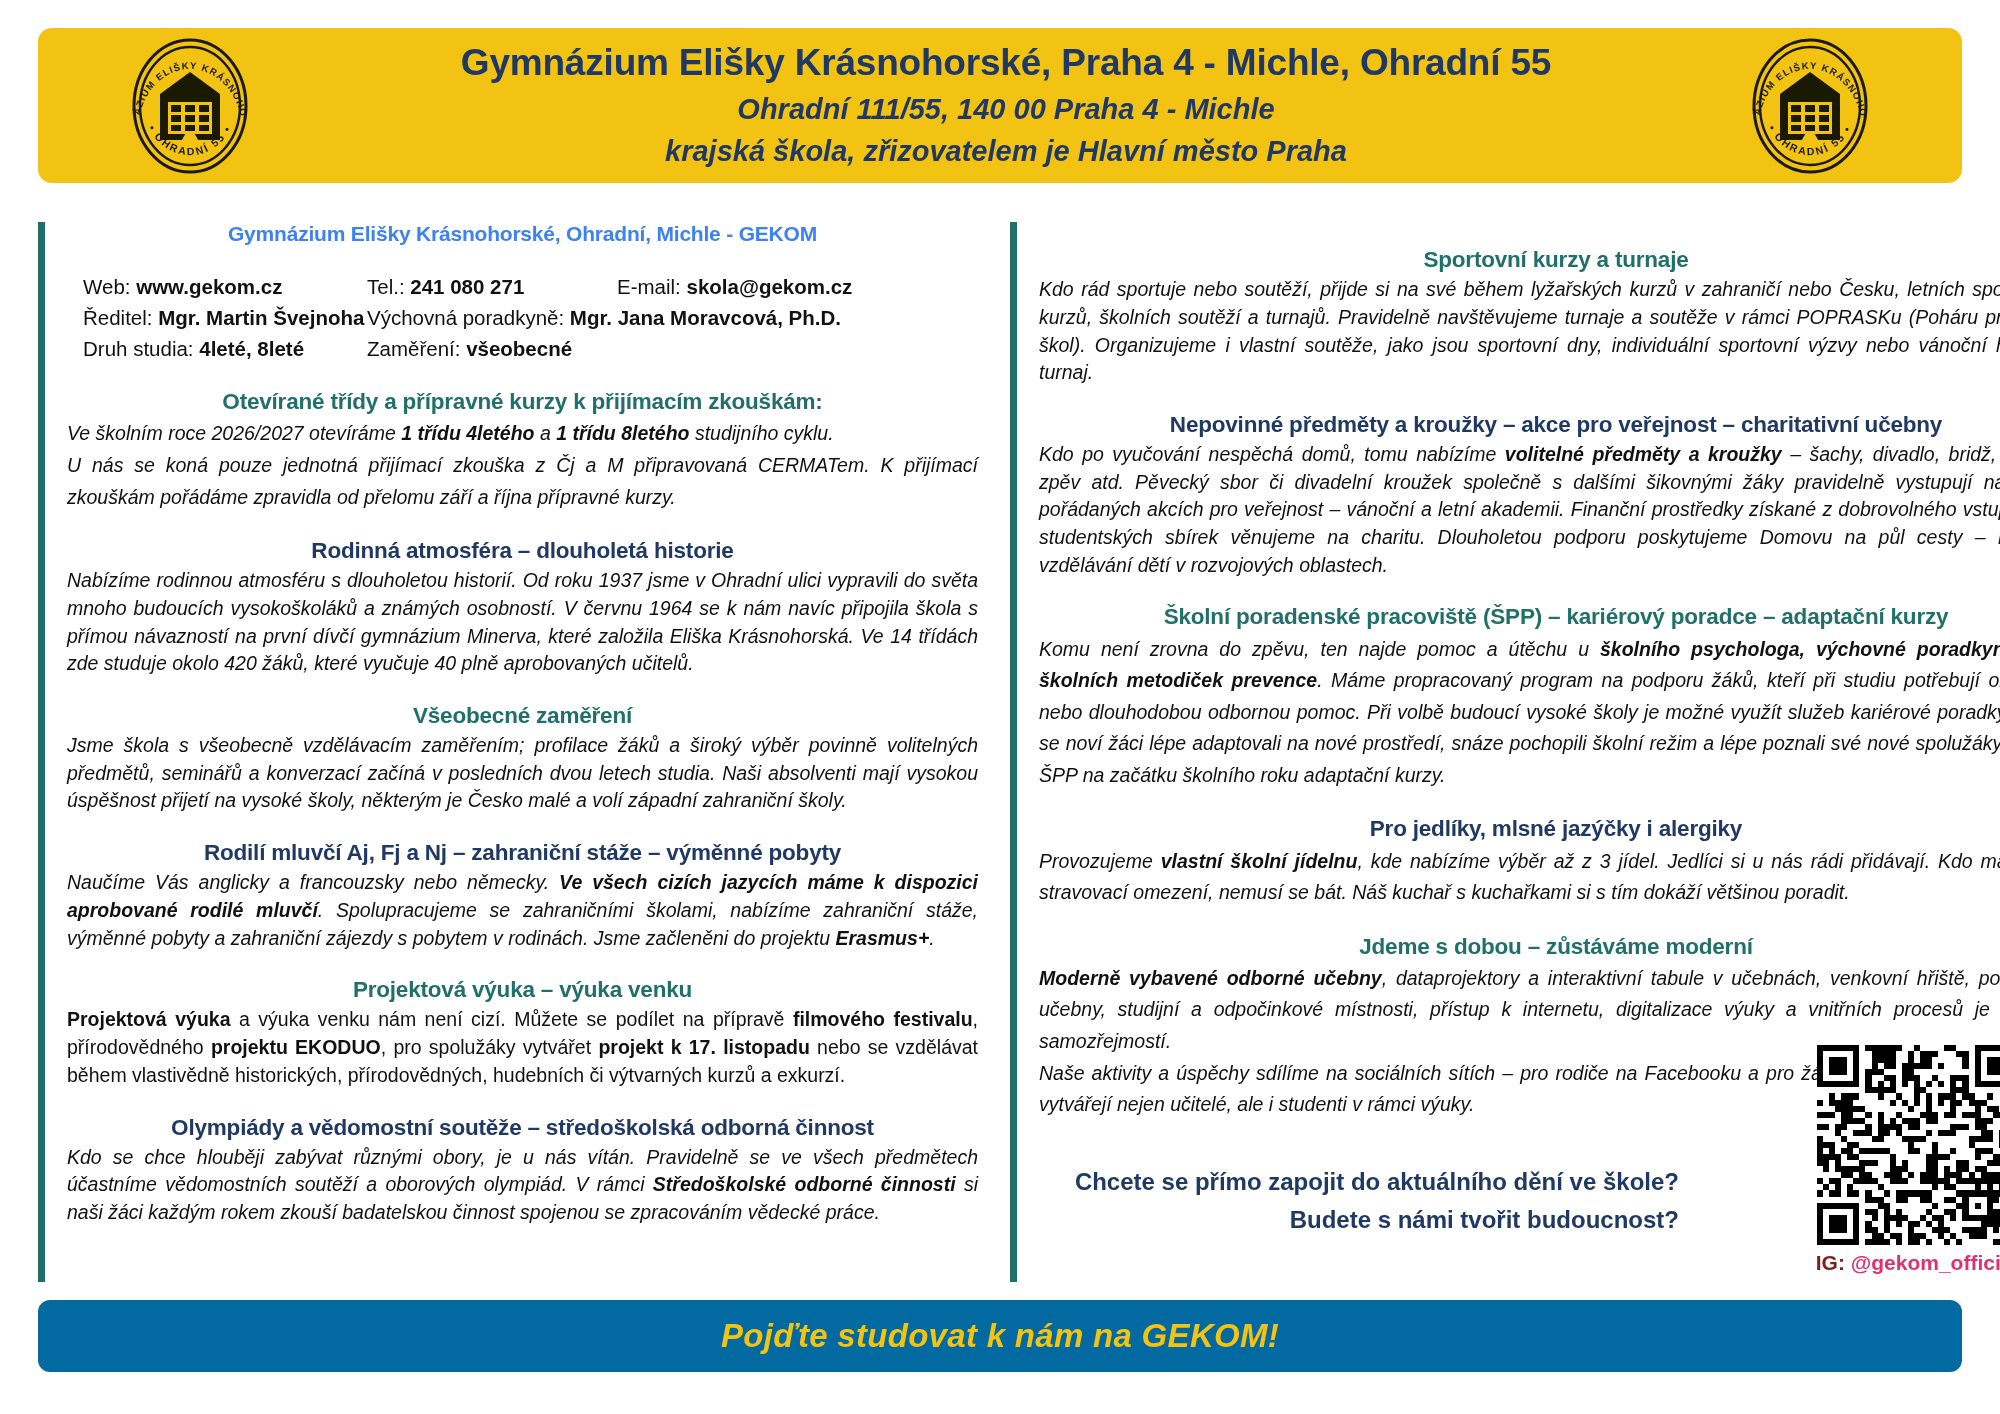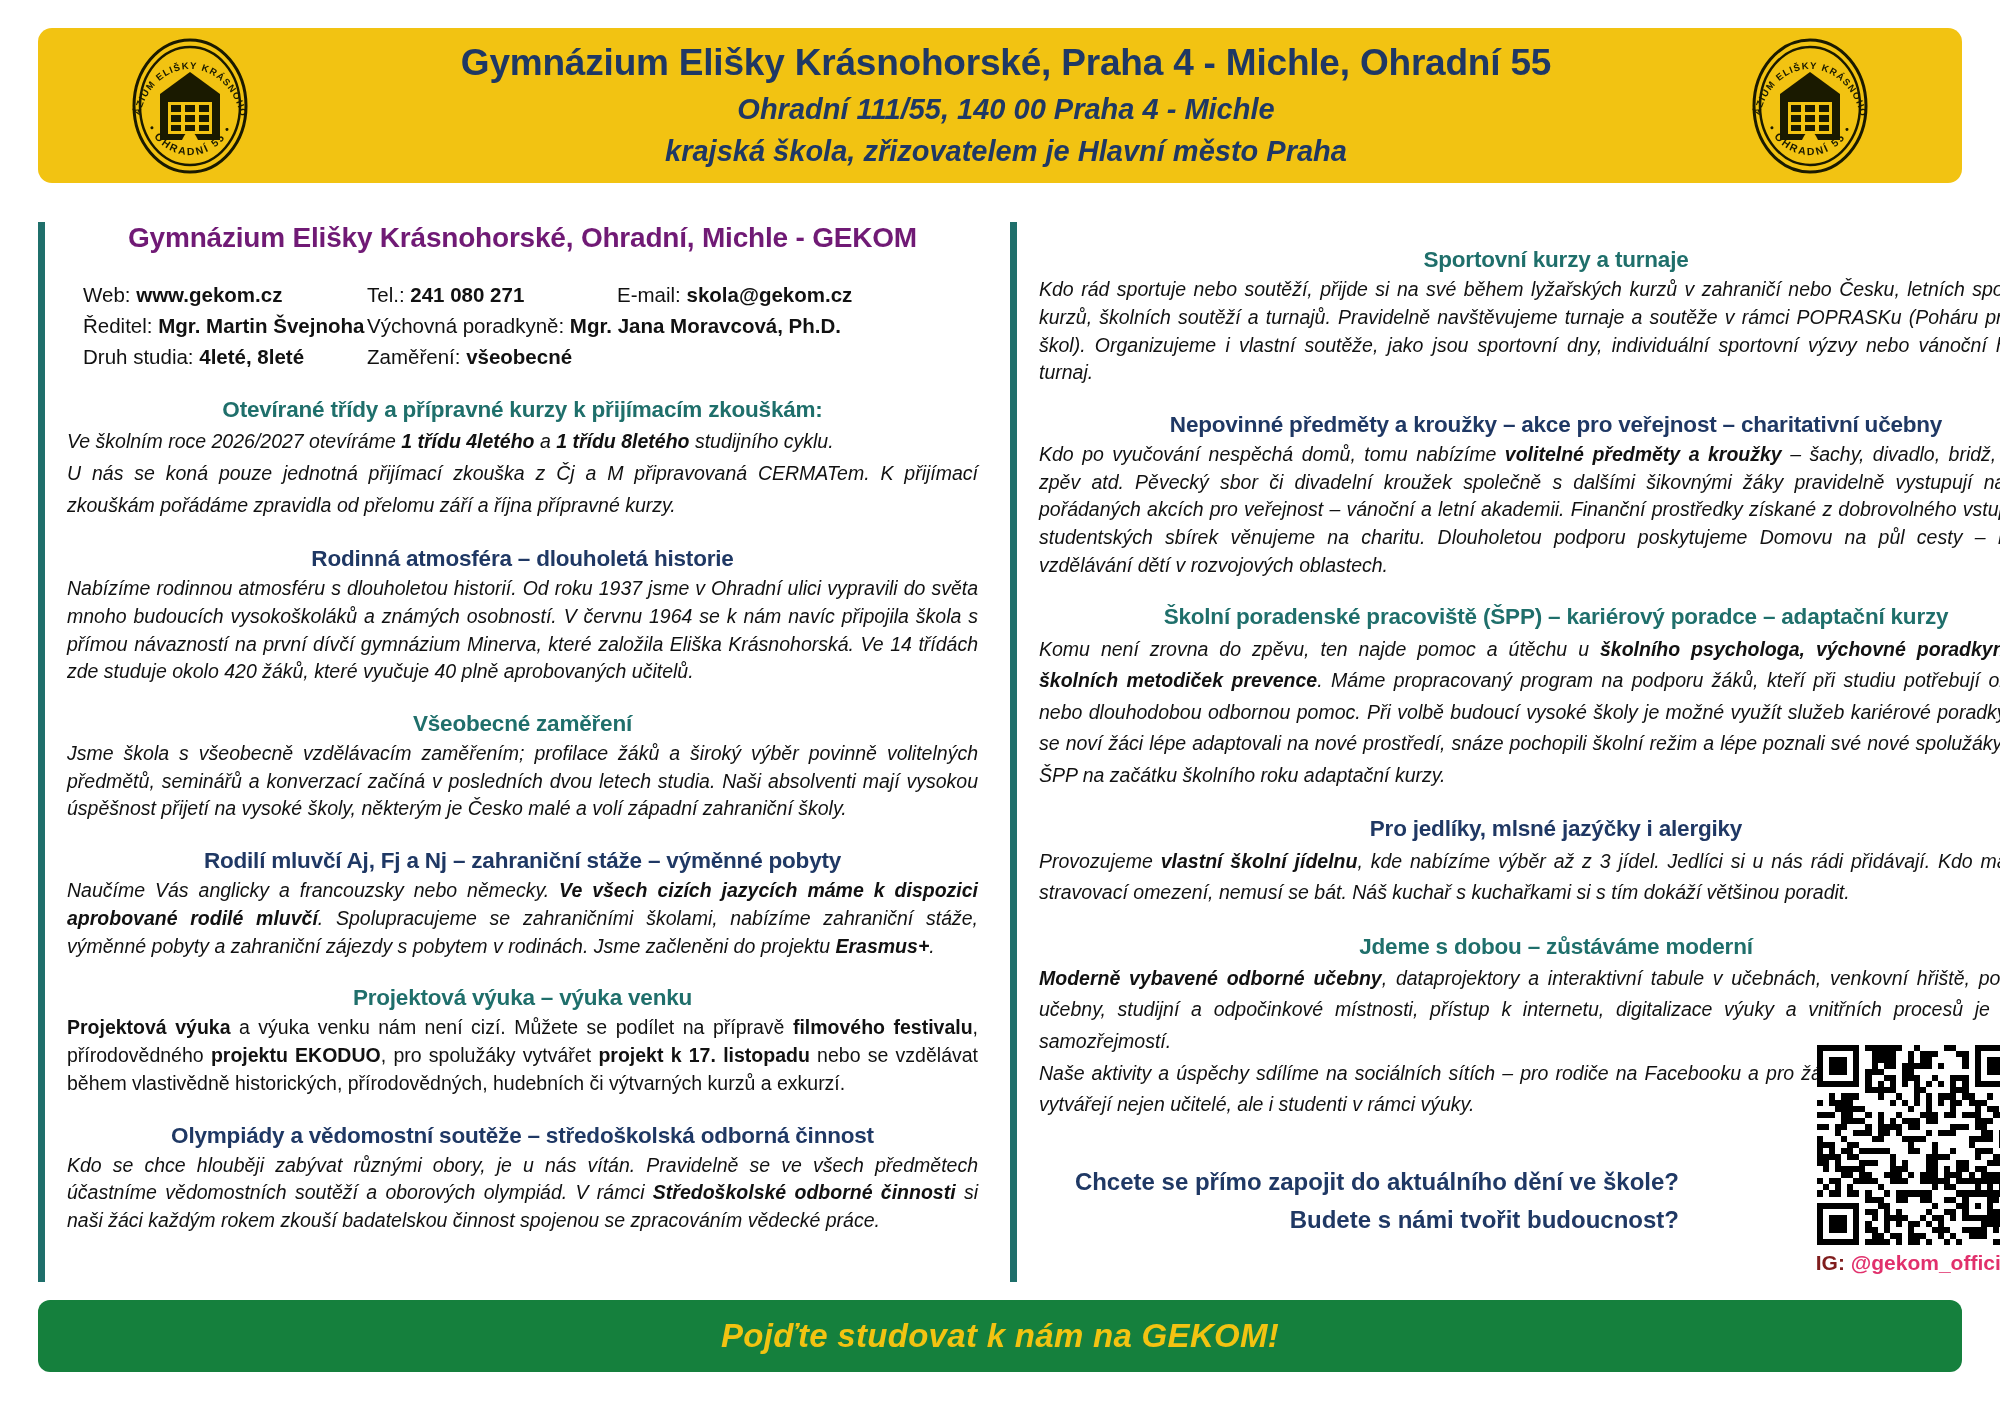--- a/index.html
+++ b/index.html
@@ -61,22 +61,22 @@
   .col-right{
     left:1010px;width:1080px;height:1060px;
     border-left:7px solid #1F6F6B;
     border-right:7px solid #1F6F6B;
     padding-left:22px;padding-right:10px;
   }
 
   
   .school-name{
     text-align:center;
-    color:#701a75;
-    font-size:28px;font-weight:bold;
+    color:#3b82f6;
+    font-size:21px;font-weight:bold;
     margin:0 0 6px 0;
     letter-spacing:-0.2px;
   }
 
   .contact{
     margin:26px 0 0 0;
     font-size:20.5px;line-height:1.5;
     color:#111;
     display:block;
   }
@@ -130,21 +130,21 @@
     margin-top:6px;
     font-size:21px;font-weight:bold;
     line-height:1.1;
   }
   .ig .ig-k{color:#7f1d1d;}
   .ig .ig-v{color:#E1306C;}
 
   
   .footer{
     position:absolute;left:38px;bottom:42px;width:1924px;height:72px;
-    background:#15803d;
+    background:#0369a1;
     border-radius:12px;
     display:flex;align-items:center;justify-content:center;
     box-sizing:border-box;
   }
   .footer span{
     color:#F2C312;
     font-size:33px;font-weight:bold;font-style:italic;
     letter-spacing:0.3px;
   }
 </style>

